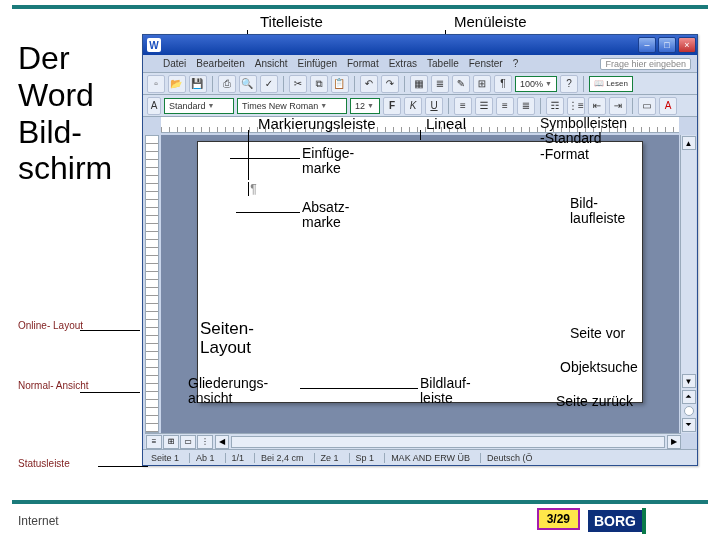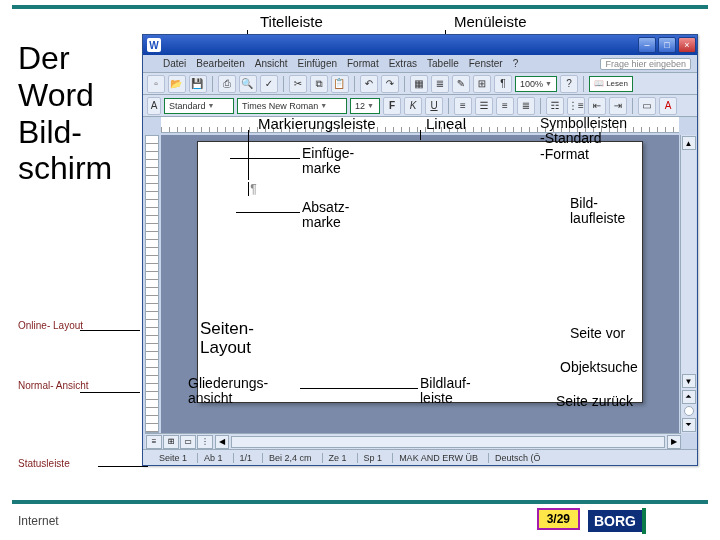--- a/index.html
+++ b/index.html
@@ -131,21 +131,21 @@
   .hscroll{
     position:absolute;left:2px;right:16px;bottom:16px;height:16px;
     background:#d6e0f0;border-top:1px solid #9ab;
     display:flex;align-items:center;
   }
   .viewbtn{width:16px;height:14px;border:1px solid #9ab;background:#e8eef8;margin-left:1px;
     display:flex;align-items:center;justify-content:center;font-size:8px;}
   .statusbar{
     position:absolute;left:0;right:0;bottom:0;height:16px;
     background:#d6e0f0;border-top:1px solid #9ab;
-    display:flex;align-items:center;gap:10px;padding:0 16px;
+    display:flex;align-items:center;gap:10px;padding:0 8px;
     font-size:9px;color:#333;
   }
   .statusbar span{border-left:1px solid #9ab;padding-left:6px;}
   .statusbar span:first-child{border-left:none;padding-left:0;}
 
   
   .clabel{
     position:absolute;
     font-size:15px;
     color:#000;

